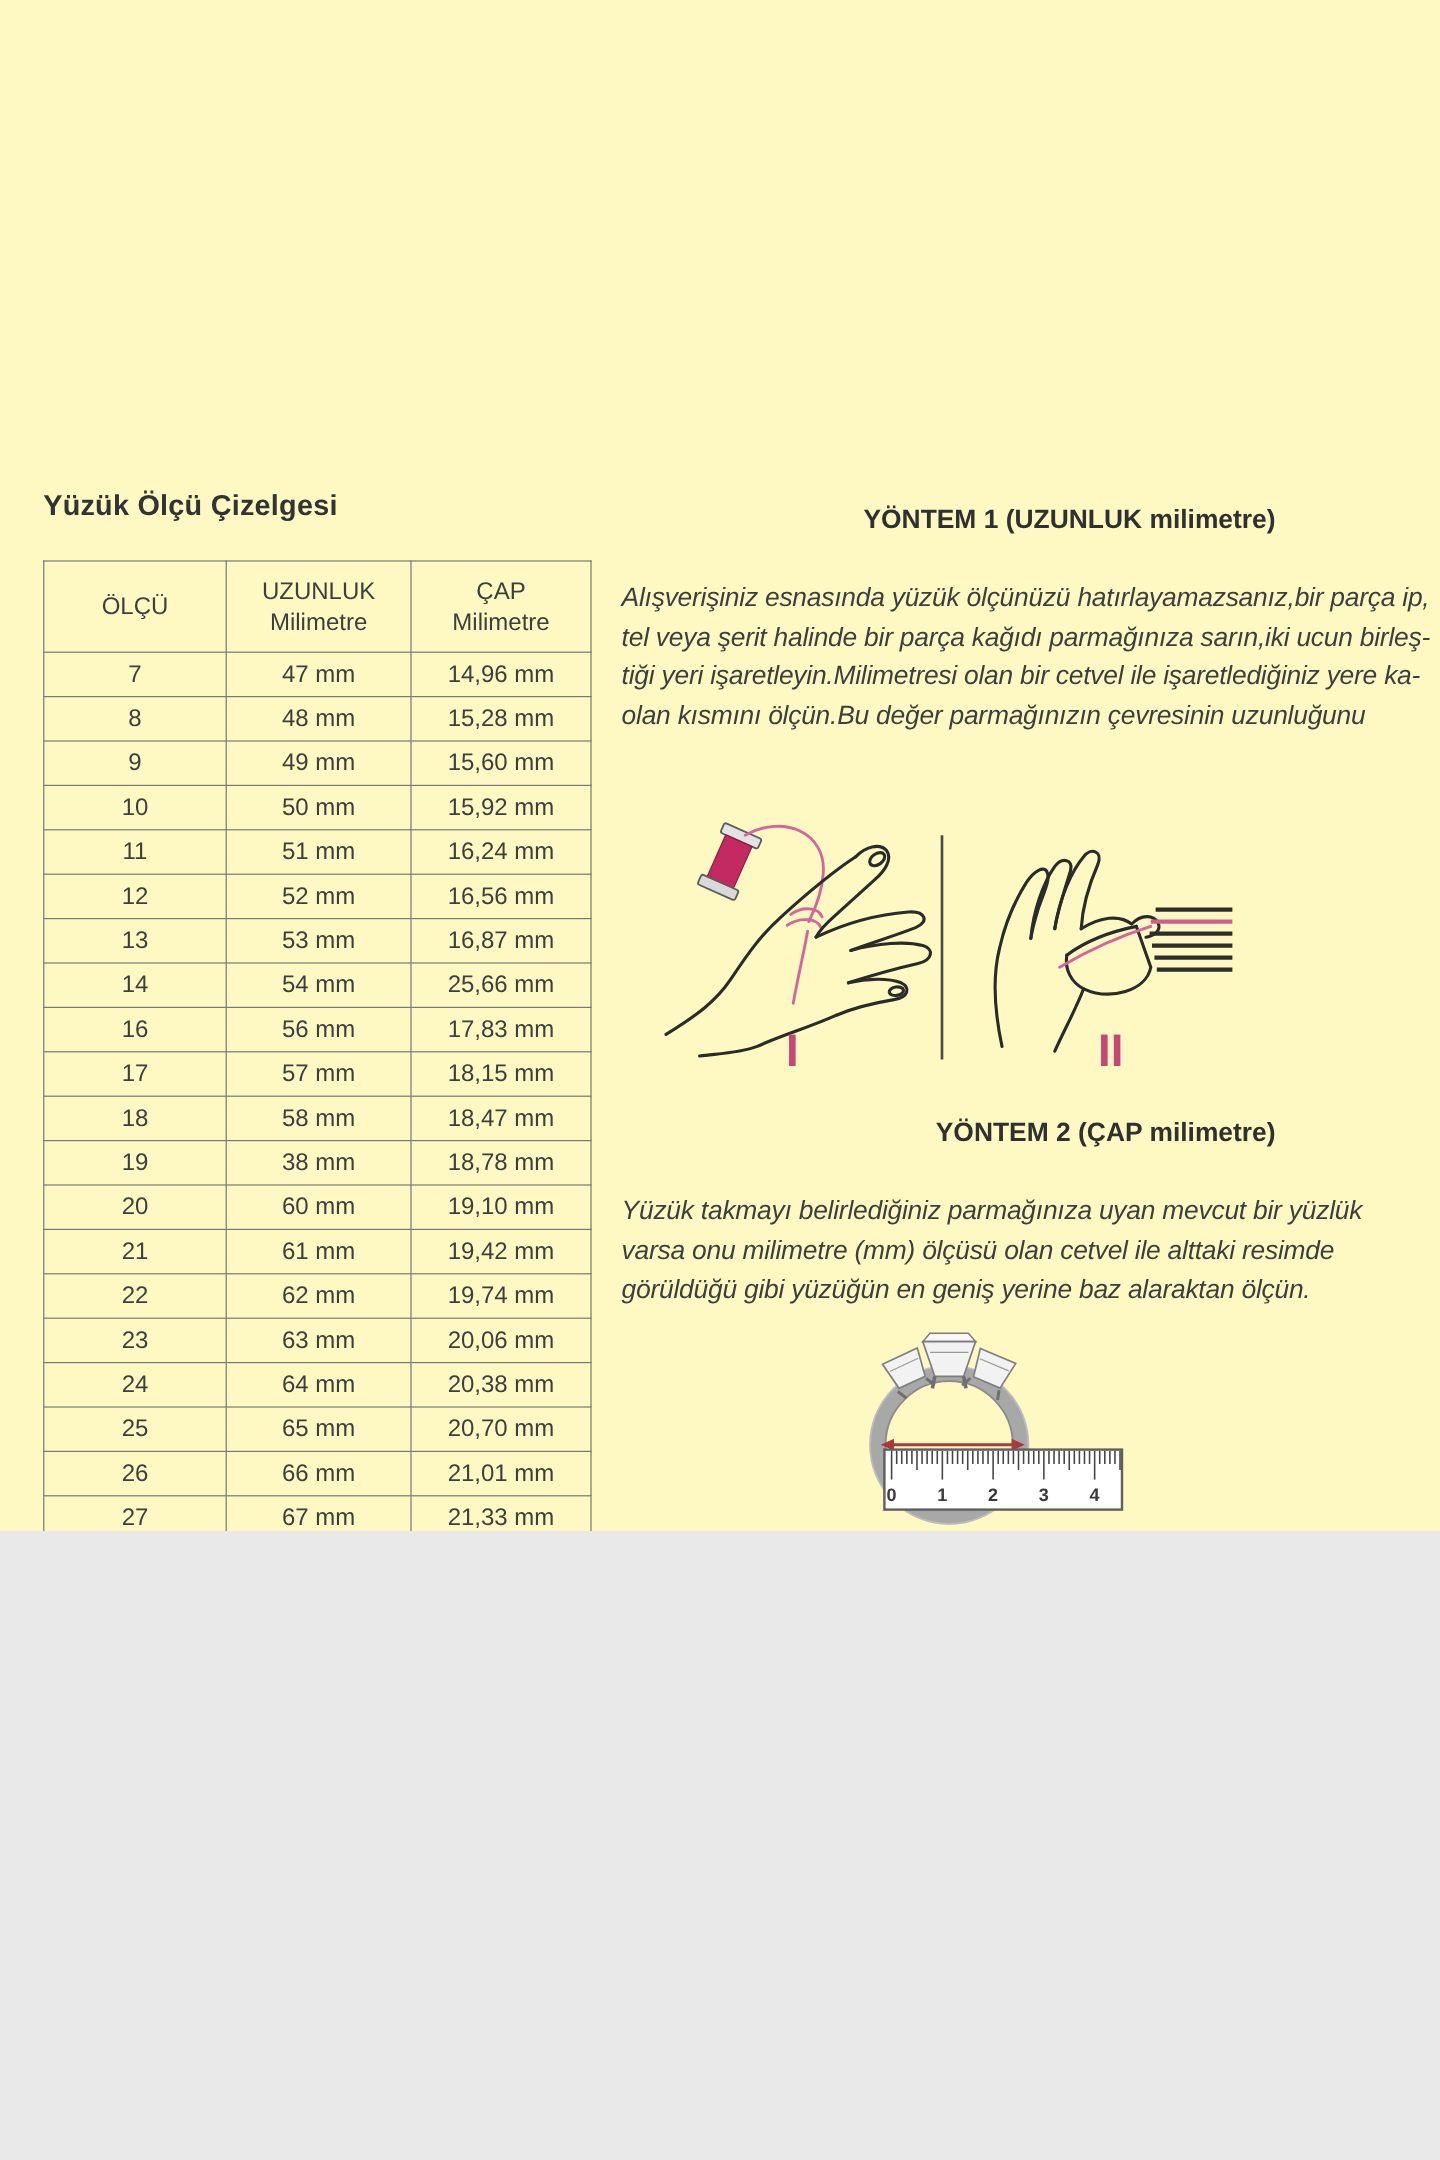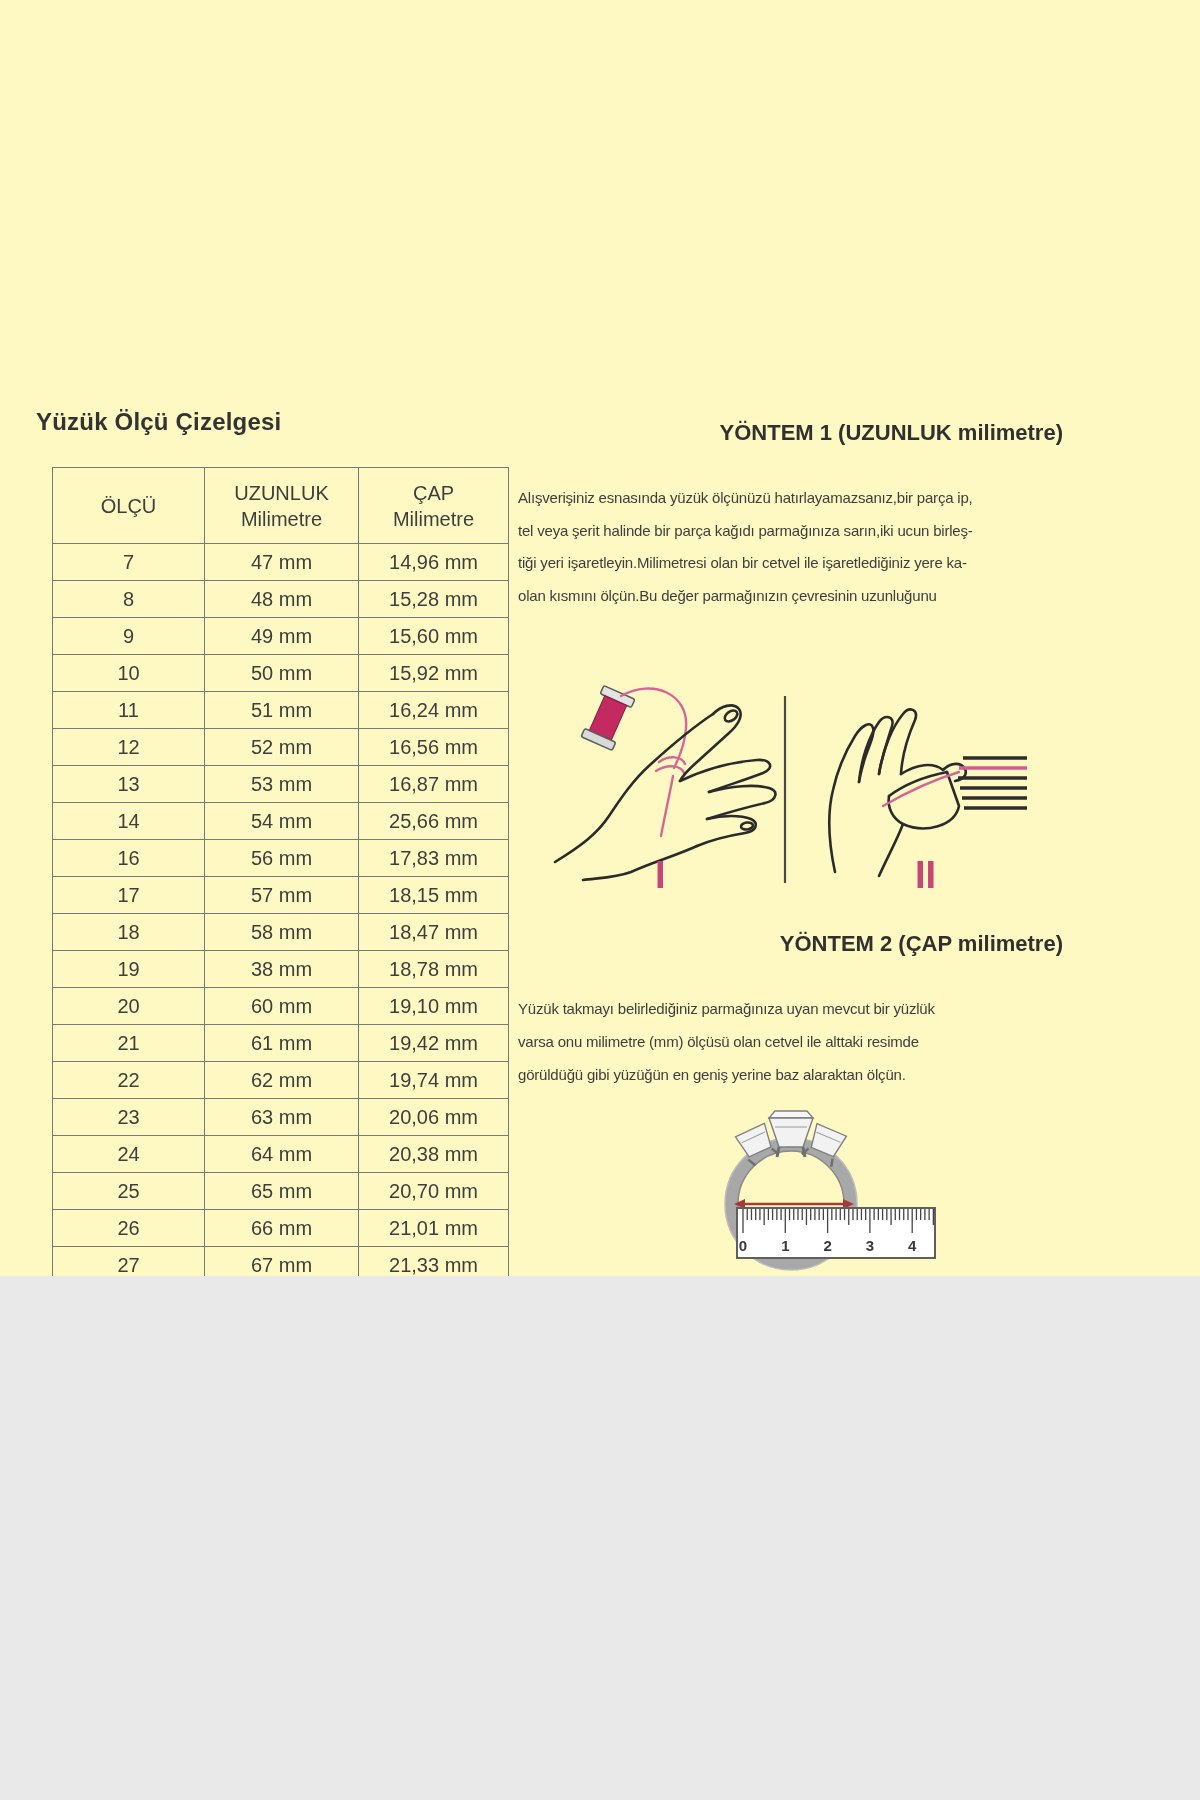--- a/index.html
+++ b/index.html
@@ -16,21 +16,21 @@
   }
   
   .doc-title{
     position:absolute;left:36px;top:408px;
     font-size:24px;font-weight:bold;color:#333;
     letter-spacing:0.2px;white-space:nowrap;
   }
   .size-table{
     position:absolute;left:36px;top:467px;
     width:456px;border-collapse:collapse;table-layout:fixed;
-    font-size:20px;color:#3e3e3e;margin-left:16px;
+    font-size:20px;color:#3e3e3e;
   }
   .size-table col.c1{width:152px;}
   .size-table col.c2{width:154px;}
   .size-table col.c3{width:150px;}
   .size-table th,.size-table td{
     border:1.5px solid #787878;
     text-align:center;vertical-align:middle;
     font-weight:normal;padding:0;
   }
   .size-table th{height:75px;font-size:20px;}
@@ -39,21 +39,21 @@
   
   .method-heading{
     position:absolute;left:518px;width:545px;
     text-align:right;font-size:22px;font-weight:bold;color:#303030;
     white-space:nowrap;
   }
   .heading-1{top:420px;}
   .heading-2{top:931px;}
   .para{
     position:absolute;left:518px;
-    font-size:15px;letter-spacing:-0.2px;color:#3e3e3e;
+    font-size:22px;letter-spacing:-0.2px;color:#3e3e3e;font-style:italic;
   }
   .para-1{top:482px;line-height:32.6px;}
   .para-2{top:992px;line-height:33px;}
   .para .line{white-space:nowrap;}
   .fig-hands{position:absolute;left:535px;top:676px;}
   .fig-ring{position:absolute;left:695px;top:1085px;}
   .ring-caption{
     position:absolute;left:690px;top:1300px;width:260px;
     text-align:center;font-size:21px;color:#3b3b3b;white-space:nowrap;
   }

